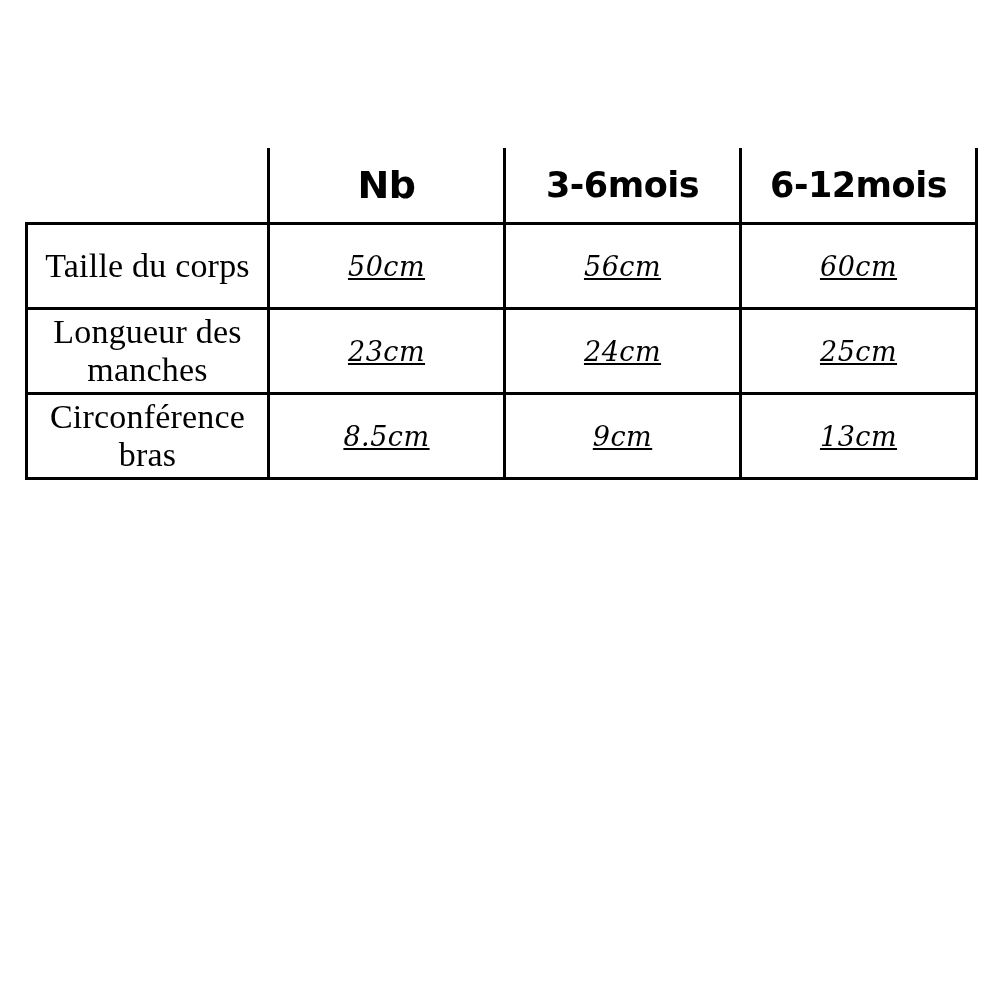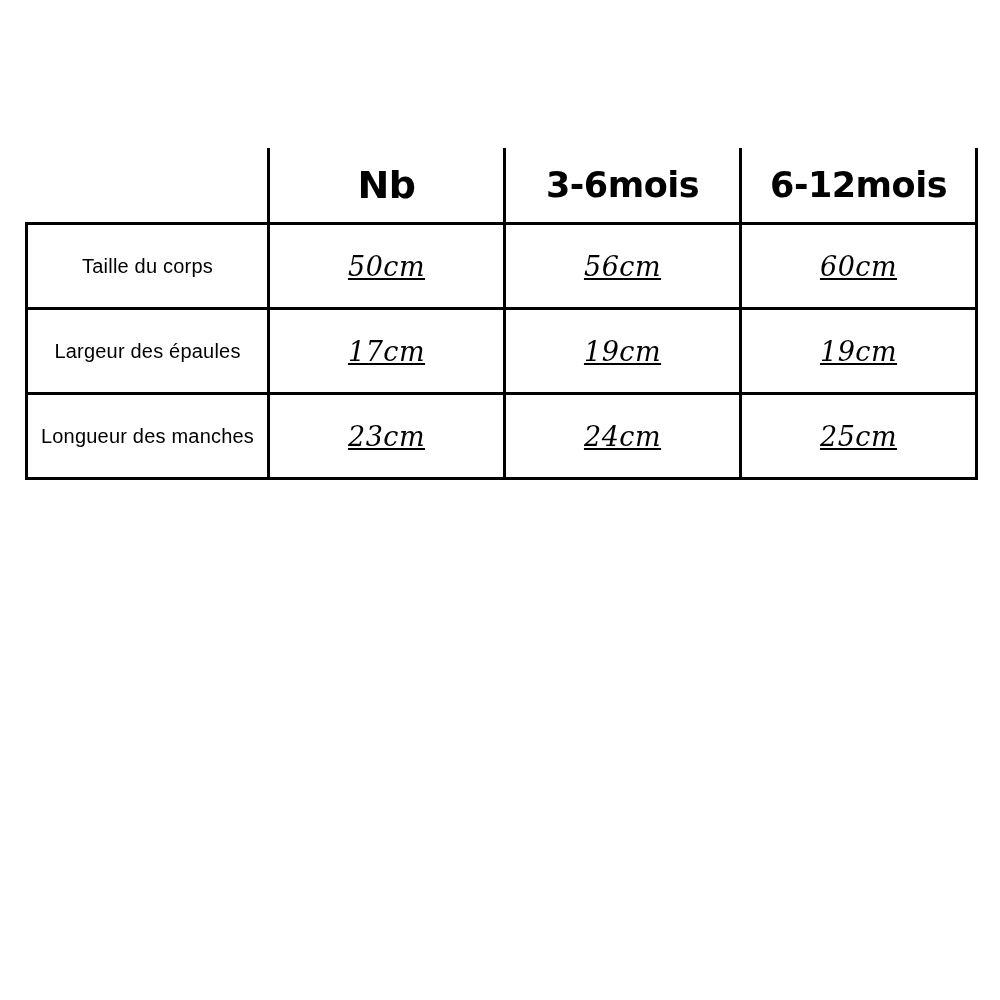--- a/index.html
+++ b/index.html
@@ -54,22 +54,22 @@
     font-weight: bold;
     font-size: 38px;
     letter-spacing: -0.5px;
   }
   td.head-cell.wide {
     font-size: 35px;
   }
 
   
   td.row-label {
-    font-family: Liberation Sans, sans-serif;
-    font-size: 20px;
+    font-family: Liberation Serif, serif;
+    font-size: 34px;
     line-height: 1.12;
     padding: 6px 8px;
     letter-spacing: 0.2px;
   }
 
   
   td.value {
     font-family: "DejaVu Serif", serif;
     font-style: italic;
     font-size: 27px;
@@ -104,33 +104,33 @@
       </tr>
 
       <tr class="data-row">
         <td class="row-label">Taille du corps</td>
         <td class="value">50cm</td>
         <td class="value">56cm</td>
         <td class="value">60cm</td>
       </tr>
 
 
-      <tr class="data-row">
-        <td class="row-label">Largeur des épaules</td>
-        <td class="value">17cm</td>
-        <td class="value">19cm</td>
-        <td class="value">19cm</td>
-      </tr>
 
 
 
       <tr class="data-row">
         <td class="row-label">Longueur des manches</td>
         <td class="value">23cm</td>
         <td class="value">24cm</td>
         <td class="value">25cm</td>
       </tr>
 
 
+      <tr class="data-row last">
+        <td class="row-label">Circonférence bras</td>
+        <td class="value">8.5cm</td>
+        <td class="value">9cm</td>
+        <td class="value">13cm</td>
+      </tr>
     </tbody>
   </table>
 
 </div>
 
 </body></html>

